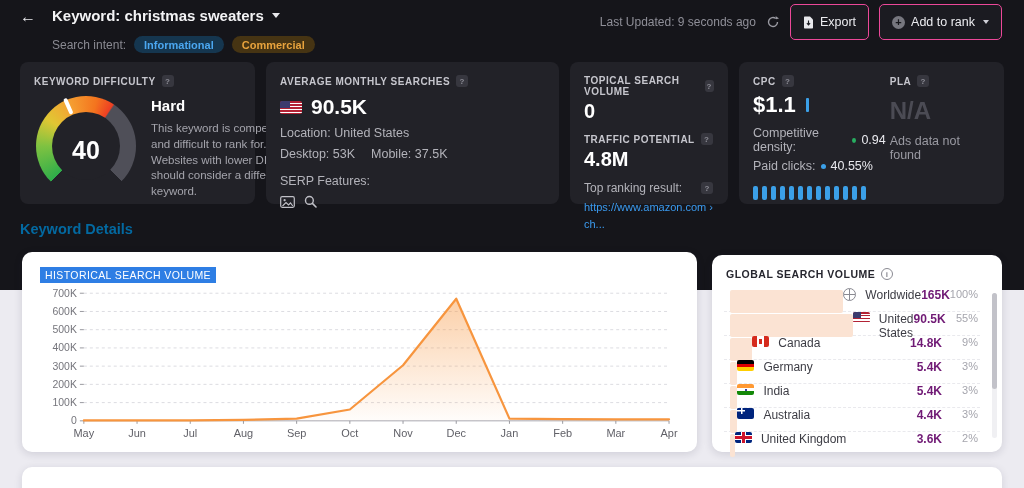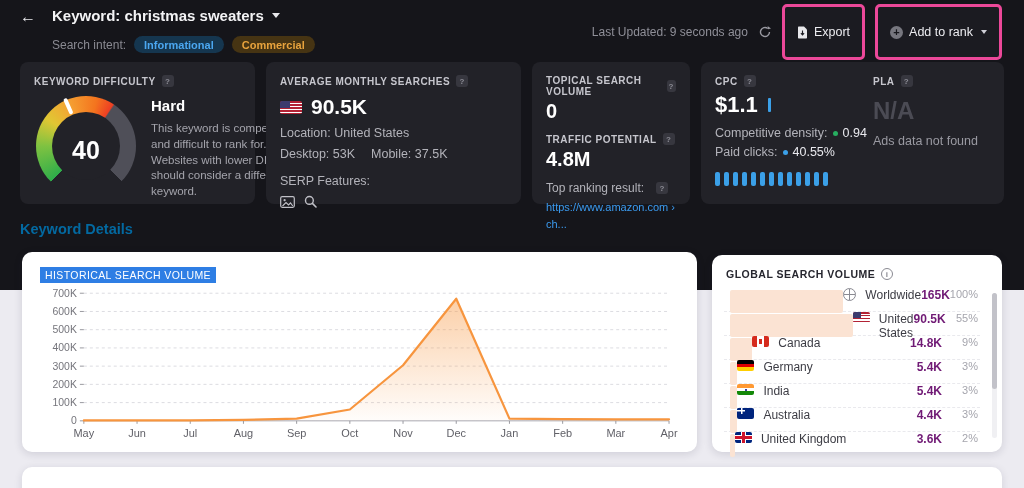--- a/index.html
+++ b/index.html
@@ -10,35 +10,35 @@
   }
   .dark-bg{position:absolute;top:0;left:0;width:1024px;height:290px;background:#15151a}
 
   
   .back{position:absolute;top:8px;left:20px;color:#e8e8ec;font-size:16px;cursor:pointer}
   .page-title-row{position:absolute;top:7px;left:52px;display:flex;align-items:center;gap:8px}
   .page-title{font-size:15px;font-weight:bold;color:#f3f3f5;margin:0}
   .caret{width:0;height:0;border-left:4px solid transparent;border-right:4px solid transparent;border-top:5px solid #e8e8ec}
   .header-right{position:absolute;top:4px;right:22px;display:flex;align-items:center;gap:10px}
   .last-updated{font-size:12px;color:#8f8f98}
-  .hbtn{height:26px;display:flex;align-items:center;gap:6px;padding:12px 12px;
-    background:#1b1b21;border:3px solid #ec4899;border-radius:5px;color:#ececf0;
+  .hbtn{height:26px;display:flex;align-items:center;gap:6px;padding:4px 12px;
+    background:#1b1b21;border:1px solid #ec4899;border-radius:5px;color:#ececf0;
     font-size:12.5px;cursor:pointer}
   .add-plus{width:13px;height:13px;border-radius:50%;background:#77777f;color:#17171c;
     font-size:11px;font-weight:bold;line-height:13px;text-align:center}
   .caret-sm{width:0;height:0;border-left:3.5px solid transparent;border-right:3.5px solid transparent;border-top:4.5px solid #d0d0d7;margin-left:2px}
 
   .intent-row{position:absolute;top:36px;left:52px;display:flex;align-items:center;gap:8px}
   .intent-label{font-size:12px;color:#8a8a92}
   .badge{font-size:11px;font-weight:bold;padding:2.5px 10px;border-radius:10px}
 
   
   .cards{position:absolute;top:62px;left:20px;width:984px;display:flex;gap:11px}
   .card{background:#222228;border-radius:8px;height:142px;padding:13px 14px;box-sizing:border-box;position:relative}
-  .c1{width:235px}.c2{width:255px}.c3{width:158px}.c4{flex:1}
+  .c1{width:235px}.c2{width:293px}.c3{width:158px}.c4{flex:1}
   .card-title{font-size:10px;font-weight:bold;color:#c6c6cd;letter-spacing:.5px;display:flex;align-items:center;gap:6px}
   .qicon{width:12px;height:12px;background:#37373f;color:#8d8d96;border-radius:3px;
     font-size:8px;font-weight:bold;display:inline-flex;align-items:center;justify-content:center;cursor:pointer}
 
   
   .kd-body{display:flex;margin-top:6px}
   .gauge{width:100px;height:100px;border-radius:50%;position:relative;flex:none;margin-top:3px;margin-left:2px;
     background:conic-gradient(from 225deg,
       #2fae4a 0deg,#7fc241 45deg,#e0c733 80deg,#f5a233 112deg,#f4741e 148deg,#ee3f23 168deg,
       #4f4f58 170deg,#4f4f58 270deg,transparent 270deg 360deg)}
@@ -54,21 +54,21 @@
   
   .ams-value-row{display:flex;align-items:center;gap:9px;margin-top:8px}
   .ams-value{font-size:21px;font-weight:bold;color:#fff}
   .meta{font-size:12.5px;color:#b3b3ba;margin-top:7px}
   .meta-row{display:flex;gap:16px}
   .serp-label{font-size:12.5px;color:#b3b3ba;margin-top:13px}
   .serp-icons{display:flex;gap:9px;margin-top:7px;align-items:center}
 
   
   .big-num{font-size:20px;font-weight:bold;color:#fff;margin:3px 0 10px}
-  .rank-label{display:flex;align-items:center;gap:12px;font-size:12px;color:#b3b3ba;margin-top:10px}
+  .rank-label{display:flex;align-items:center;gap:19px;font-size:12px;color:#b3b3ba;margin-top:10px}
   .rank-link{font-size:11px;color:#3b9bf0;margin-top:4px;width:132px;line-height:1.5;
     overflow-wrap:break-word;cursor:pointer}
 
   
   .cpc-cols{display:flex}
   .cpc-left{width:56%}
   .cpc-right{flex:1;padding-left:4px}
   .cpc-value-row{display:flex;align-items:center;margin:5px 0 8px}
   .cpc-value{font-size:22px;font-weight:bold;color:#fff}
   .cpc-cursor{width:3px;height:14px;background:#3ba0e8;border-radius:1px;margin-left:10px}

